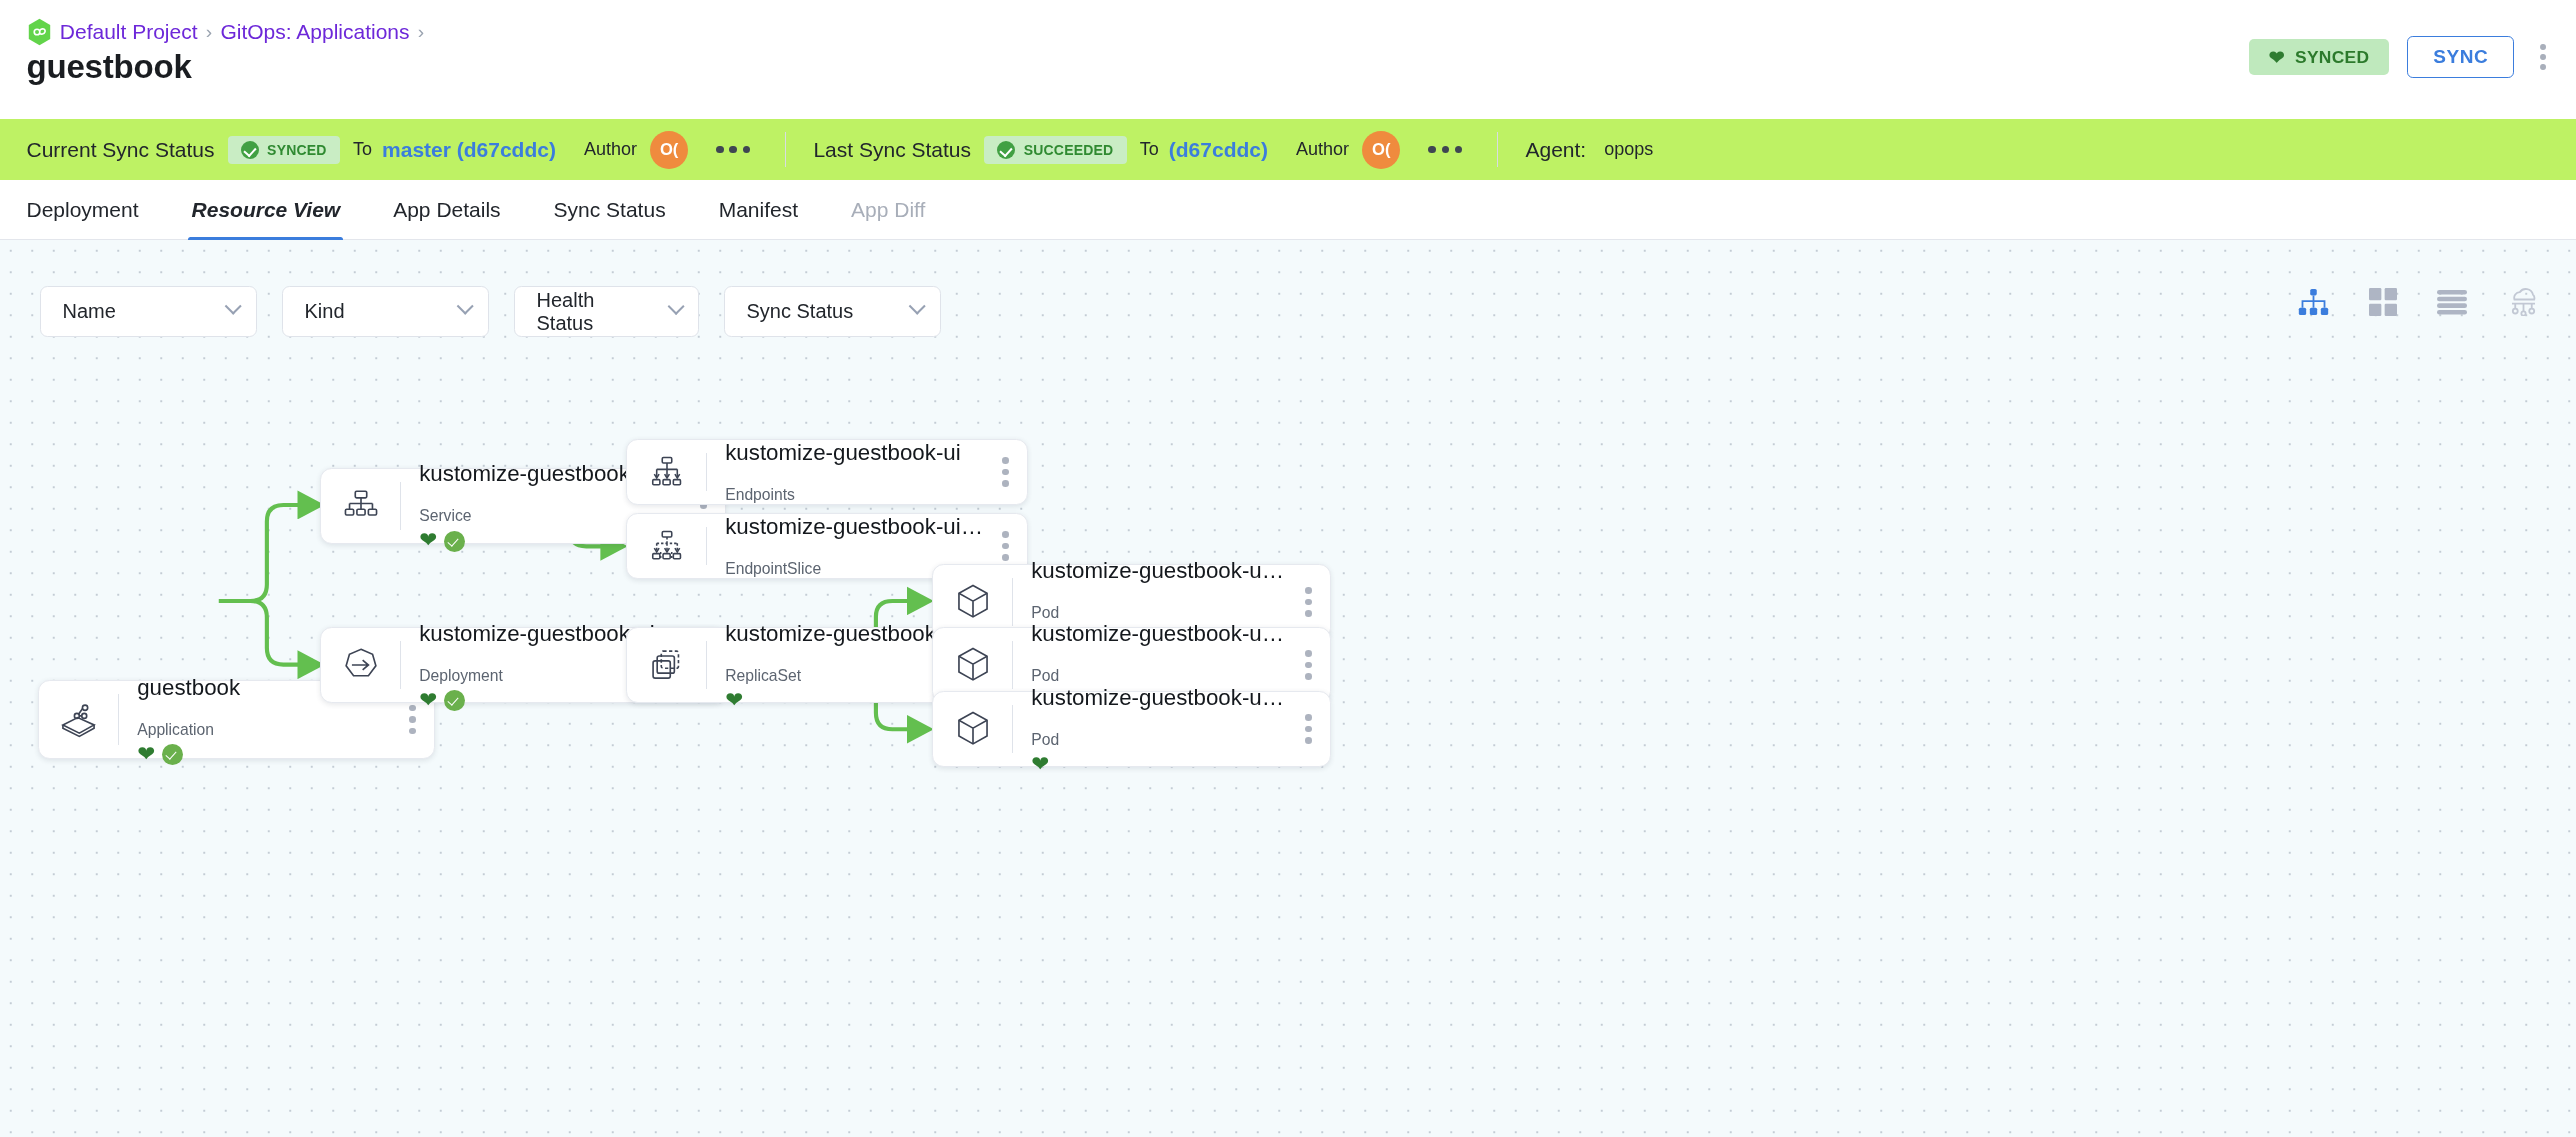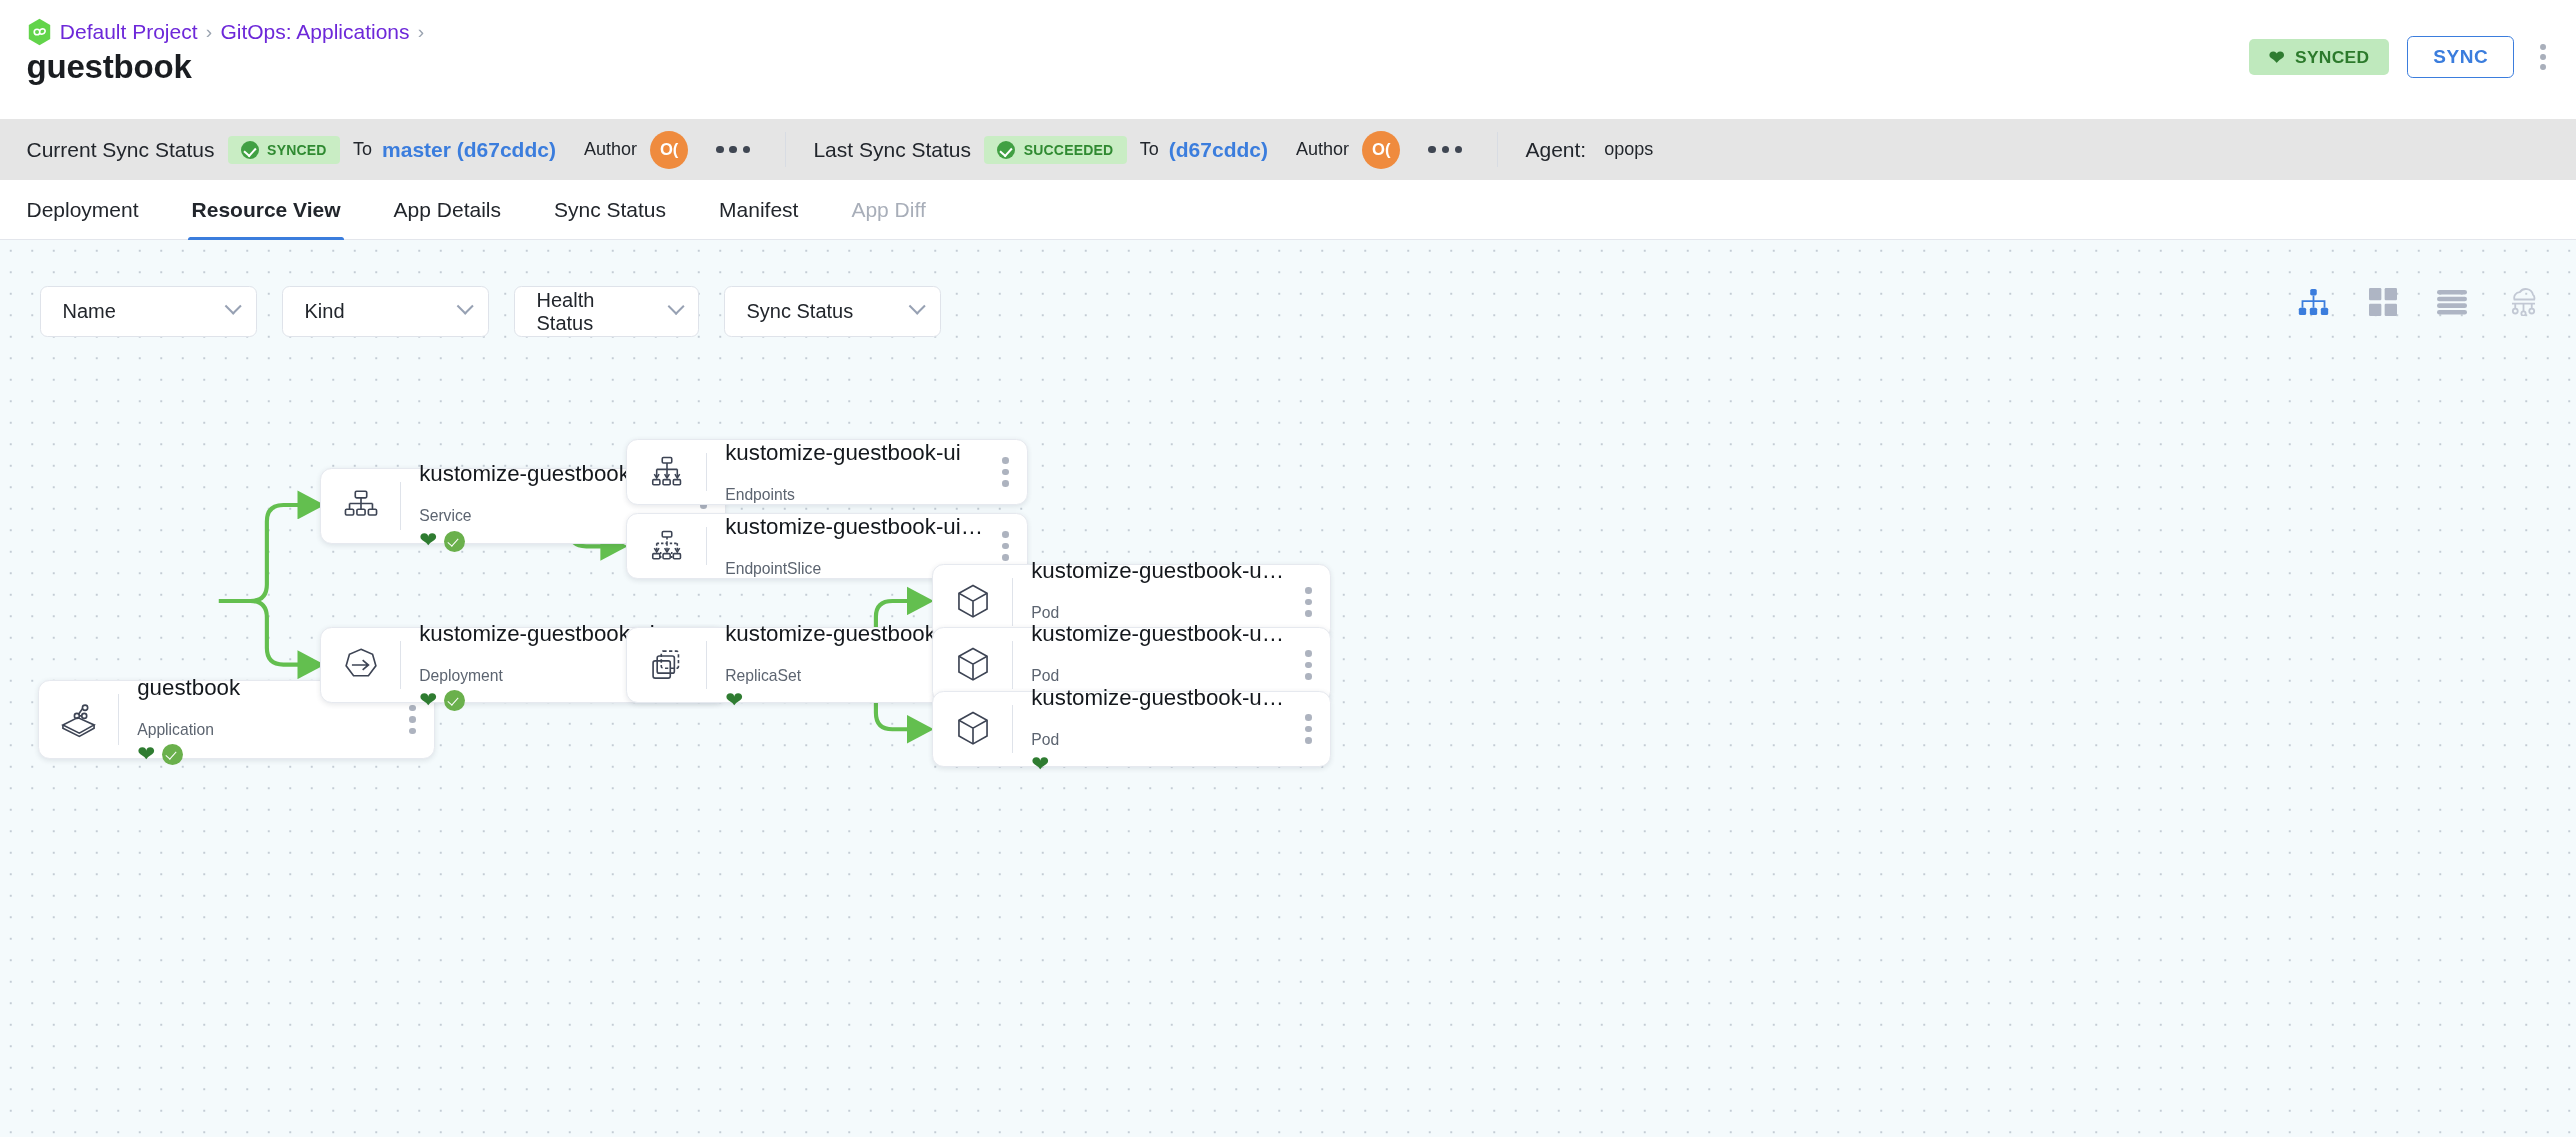--- a/index.html
+++ b/index.html
@@ -51,21 +51,21 @@
   .kebab-v {
     display: flex; flex-direction: column; gap: 4.1px;
     padding: 5px 8.3px; cursor: pointer;
   }
   .kebab-v i { width: 5.8px; height: 5.8px; border-radius: 50%; background: #a9afbb; display:block; }
 
   
   .statusbar {
     position: absolute; top: 119px; left: 0; width: 2576px; height: 61px;
     display: flex; align-items: center; padding-left: 26.5px;
-    background: #e5e5e5;
+    background: #bef264;
   }
   .st-label { font-size: 21px; color: #22262c; white-space: nowrap; }
   .st-muted { font-size: 18px; color: #22262c; white-space: nowrap; }
   .chip {
     display: flex; align-items: center; gap: 8.3px;
     background: #c9edc4; border-radius: 4.1px;
     padding: 5px 13.2px; margin: 0 13.2px;
     font-size: 14px; font-weight: bold; color: #2f8a31; letter-spacing: 0.2px;
   }
   .chk {
@@ -93,21 +93,21 @@
   
   .tabs {
     position: absolute; top: 180px; left: 0; width: 2576px; height: 60px;
     background: #fff; display: flex; align-items: flex-end;
     padding-left: 26.5px; border-bottom: 1.7px solid #e3e6ec;
   }
   .tab {
     position: relative; font-size: 21px; color: #22262c;
     padding: 0 0 16.6px 0; margin-right: 53px; cursor: pointer; white-space: nowrap;
   }
-  .tab.active { font-weight: bold; }
+  .tab.active { font-weight: bold; font-style: italic; }
   .tab.active::after {
     content: ""; position: absolute; left: -3.3px; right: -3.3px; bottom: -1.7px;
     height: 4.1px; background: #3b7ddd; border-radius: 2.5px 2.5px 0 0;
   }
   .tab.disabled { color: #a8aeb9; cursor: default; }
 
   
   .canvas {
     position: absolute; top: 240px; left: 0; width: 2576px; height: 897px;
     background-color: #f4fafc;

